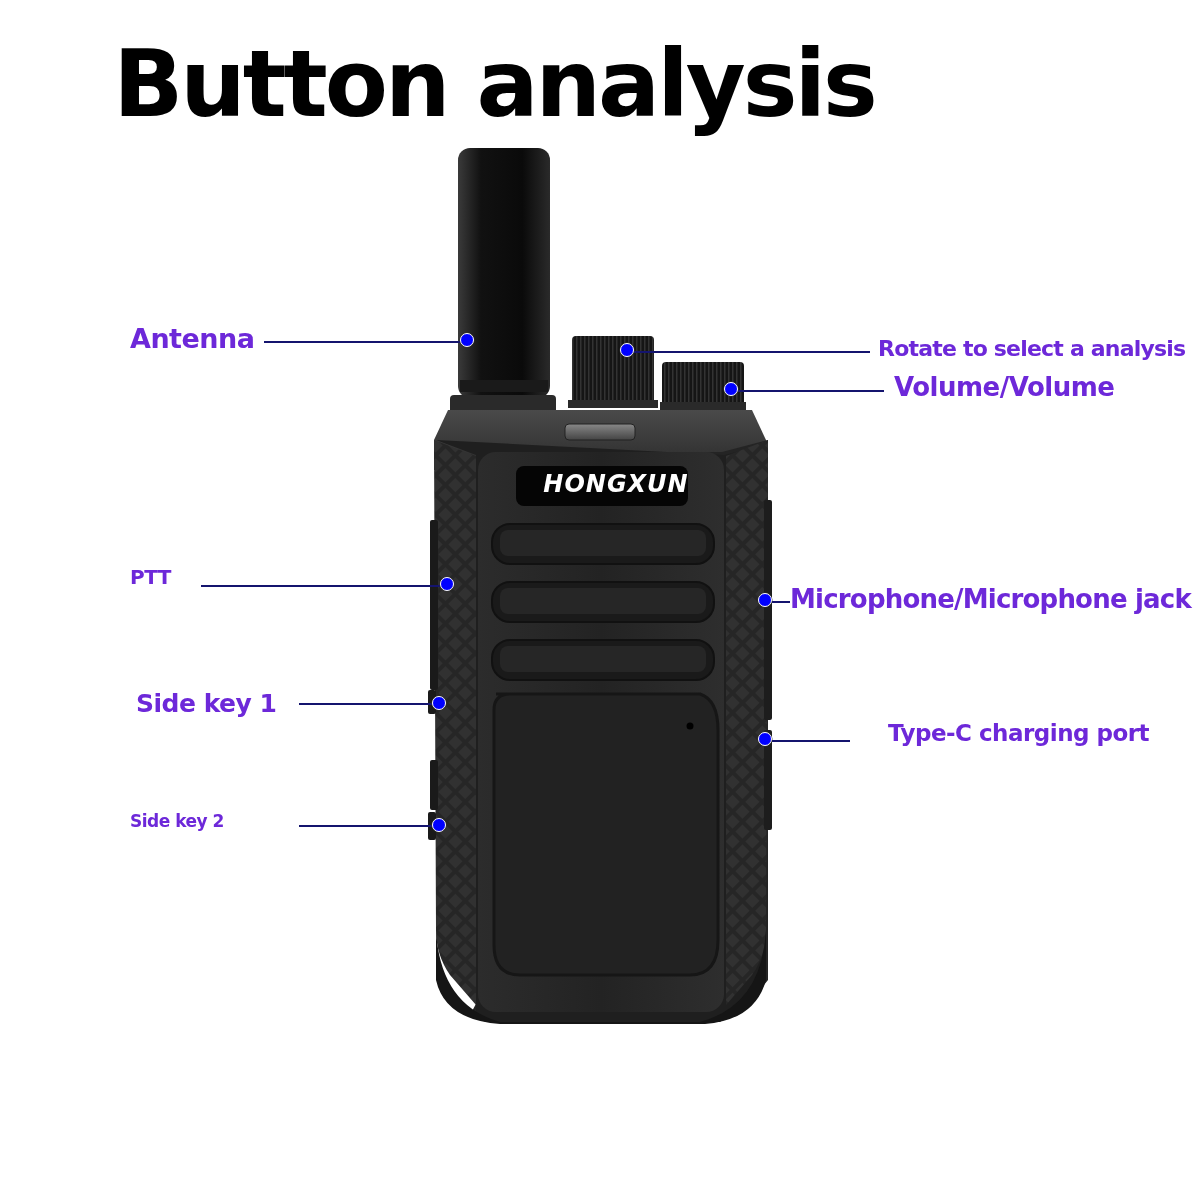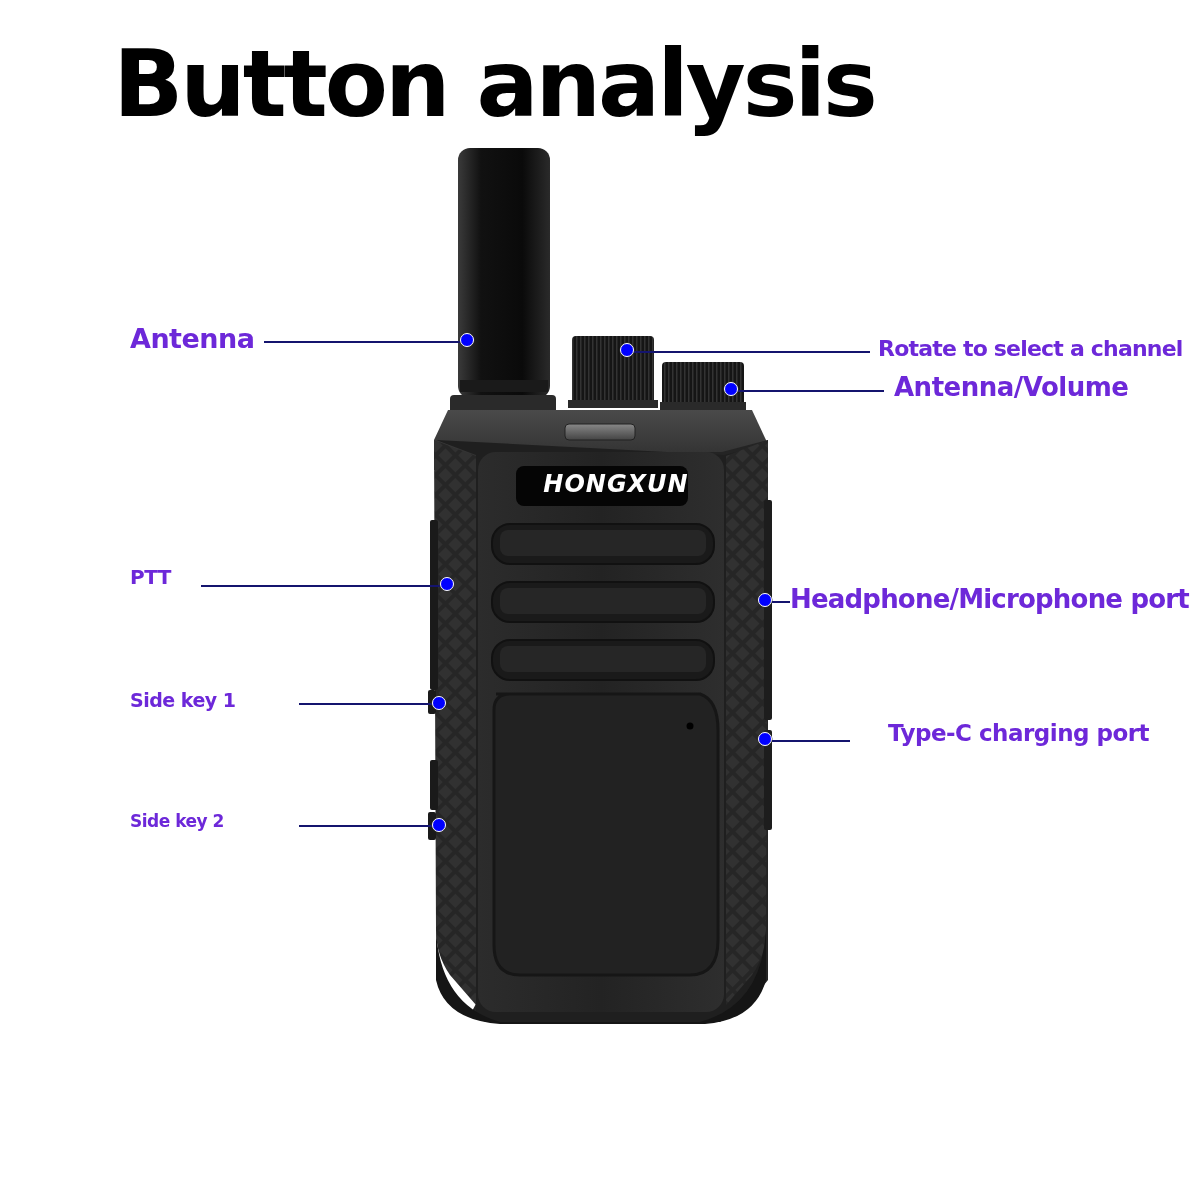--- a/index.html
+++ b/index.html
@@ -111,35 +111,35 @@
 <div style="position:absolute; left:516px; top:470px; width:200px; text-align:center; color:#fff; font-family:'DejaVu Sans',sans-serif; font-weight:bold; font-style:italic; font-size:24px; letter-spacing:1px;">HONGXUN</div>
 
 <div class="label" style="left:130px; top:323px; font-size:27px;">Antenna</div>
 <div class="line" style="left:264px; top:341px; width:200px;"></div>
 <div class="dot" style="left:467px; top:340px;"></div>
 
 <div class="label" style="left:130px; top:565px; font-size:20px;">PTT</div>
 <div class="line" style="left:201px; top:585px; width:243px;"></div>
 <div class="dot" style="left:447px; top:584px;"></div>
 
-<div class="label" style="left:130px; top:689px; font-size:19px;">Side key 1</div>
+<div class="label" style="left:136px; top:689px; font-size:25px;">Side key 1</div>
 <div class="line" style="left:299px; top:703px; width:135px;"></div>
 <div class="dot" style="left:439px; top:703px;"></div>
 
 <div class="label" style="left:130px; top:811px; font-size:17px;">Side key 2</div>
 <div class="line" style="left:299px; top:825px; width:135px;"></div>
 <div class="dot" style="left:439px; top:825px;"></div>
 
 <div class="line" style="left:630px; top:351px; width:240px;"></div>
 <div class="dot" style="left:627px; top:350px;"></div>
-<div class="label" style="left:878px; top:336px; font-size:22px; letter-spacing:-0.8px;">Rotate to select a channel</div>
+<div class="label" style="left:878px; top:336px; font-size:22px; letter-spacing:-0.8px;">Rotate to select a analysis</div>
 
 <div class="line" style="left:734px; top:390px; width:150px;"></div>
 <div class="dot" style="left:731px; top:389px;"></div>
-<div class="label" style="left:894px; top:372px; font-size:26px;">Antenna/Volume</div>
+<div class="label" style="left:894px; top:372px; font-size:26px;">Volume/Volume</div>
 
 <div class="line" style="left:768px; top:601px; width:22px;"></div>
 <div class="dot" style="left:765px; top:600px;"></div>
-<div class="label" style="left:790px; top:584px; font-size:26px; letter-spacing:-0.8px;">Headphone/Microphone port</div>
+<div class="label" style="left:790px; top:584px; font-size:26px; letter-spacing:-0.8px;">Microphone/Microphone jack</div>
 
 <div class="line" style="left:768px; top:740px; width:82px;"></div>
 <div class="dot" style="left:765px; top:739px;"></div>
 <div class="label" style="left:880px; top:720px; font-size:23px;margin-left:8px;">Type-C charging port</div>
 
 </body></html>

